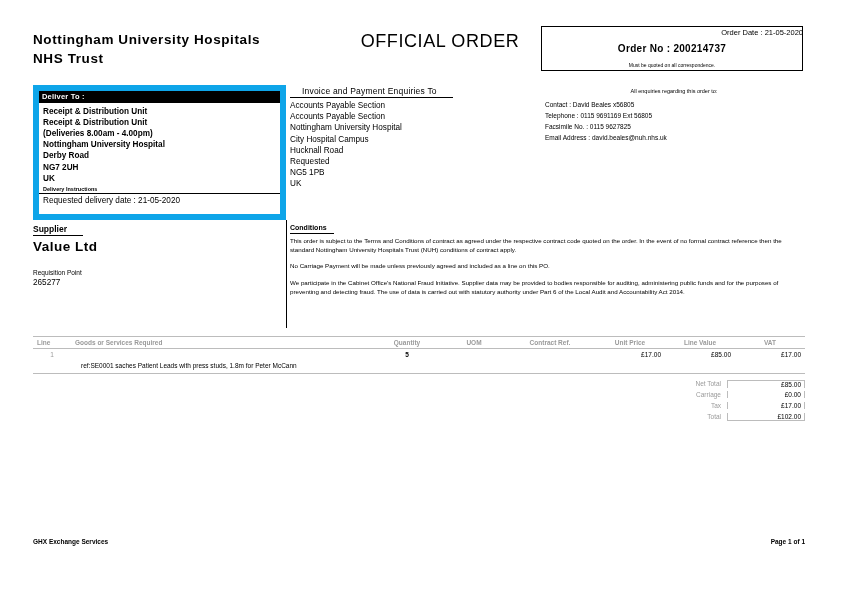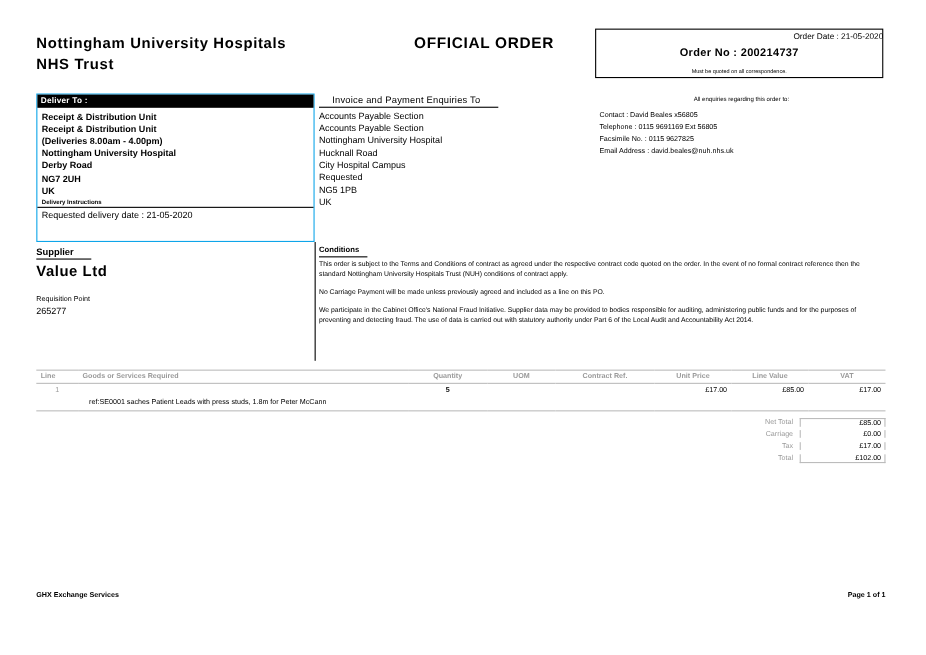--- a/index.html
+++ b/index.html
@@ -29,22 +29,22 @@
     font-weight: bold;
     letter-spacing: 0.6px;
     line-height: 19px;
   }
   .official-order {
     position: absolute;
     left: 350px;
     top: 31px;
     width: 180px;
     text-align: center;
-    font-size: 14px;
-    font-weight: bold;
+    font-size: 18px;
+    font-weight: normal;
     letter-spacing: 0.6px;
   }
   .order-box {
     position: absolute;
     left: 541px;
     top: 26px;
     width: 262px;
     height: 45px;
     border: 1px solid #000;
     box-sizing: border-box;
@@ -76,21 +76,21 @@
     font-size: 5px;
   }
 
   
   .deliver-box {
     position: absolute;
     left: 33px;
     top: 85px;
     width: 253px;
     height: 135px;
-    border: 1px solid #0ea5e9;
+    border: 6px solid #0ea5e9;
     box-sizing: border-box;
   }
   .deliver-header {
     background: #000;
     color: #fff;
     font-size: 7.5px;
     font-weight: bold;
     padding: 1px 3px 1.5px 3px;
     letter-spacing: 0.2px;
   }
@@ -356,22 +356,22 @@
     <div class="deliver-instr-sep"></div>
     <div class="deliver-instr-value">Requested delivery date : 21-05-2020</div>
   </div>
 
   <div class="invoice-title">Invoice and Payment Enquiries To</div>
   <div class="invoice-underline"></div>
   <div class="invoice-lines">
     <div>Accounts Payable Section</div>
     <div>Accounts Payable Section</div>
     <div>Nottingham University Hospital</div>
+    <div>City Hospital Campus</div>
     <div>Hucknall Road</div>
-    <div>City Hospital Campus</div>
     <div>Requested</div>
     <div>NG5 1PB</div>
     <div>UK</div>
   </div>
 
   <div class="enquiry-head">All enquiries regarding this order to:</div>
   <div class="enquiry-lines">
     <div>Contact : David Beales x56805</div>
     <div>Telephone : 0115 9691169 Ext 56805</div>
     <div>Facsimile No. : 0115 9627825</div>

